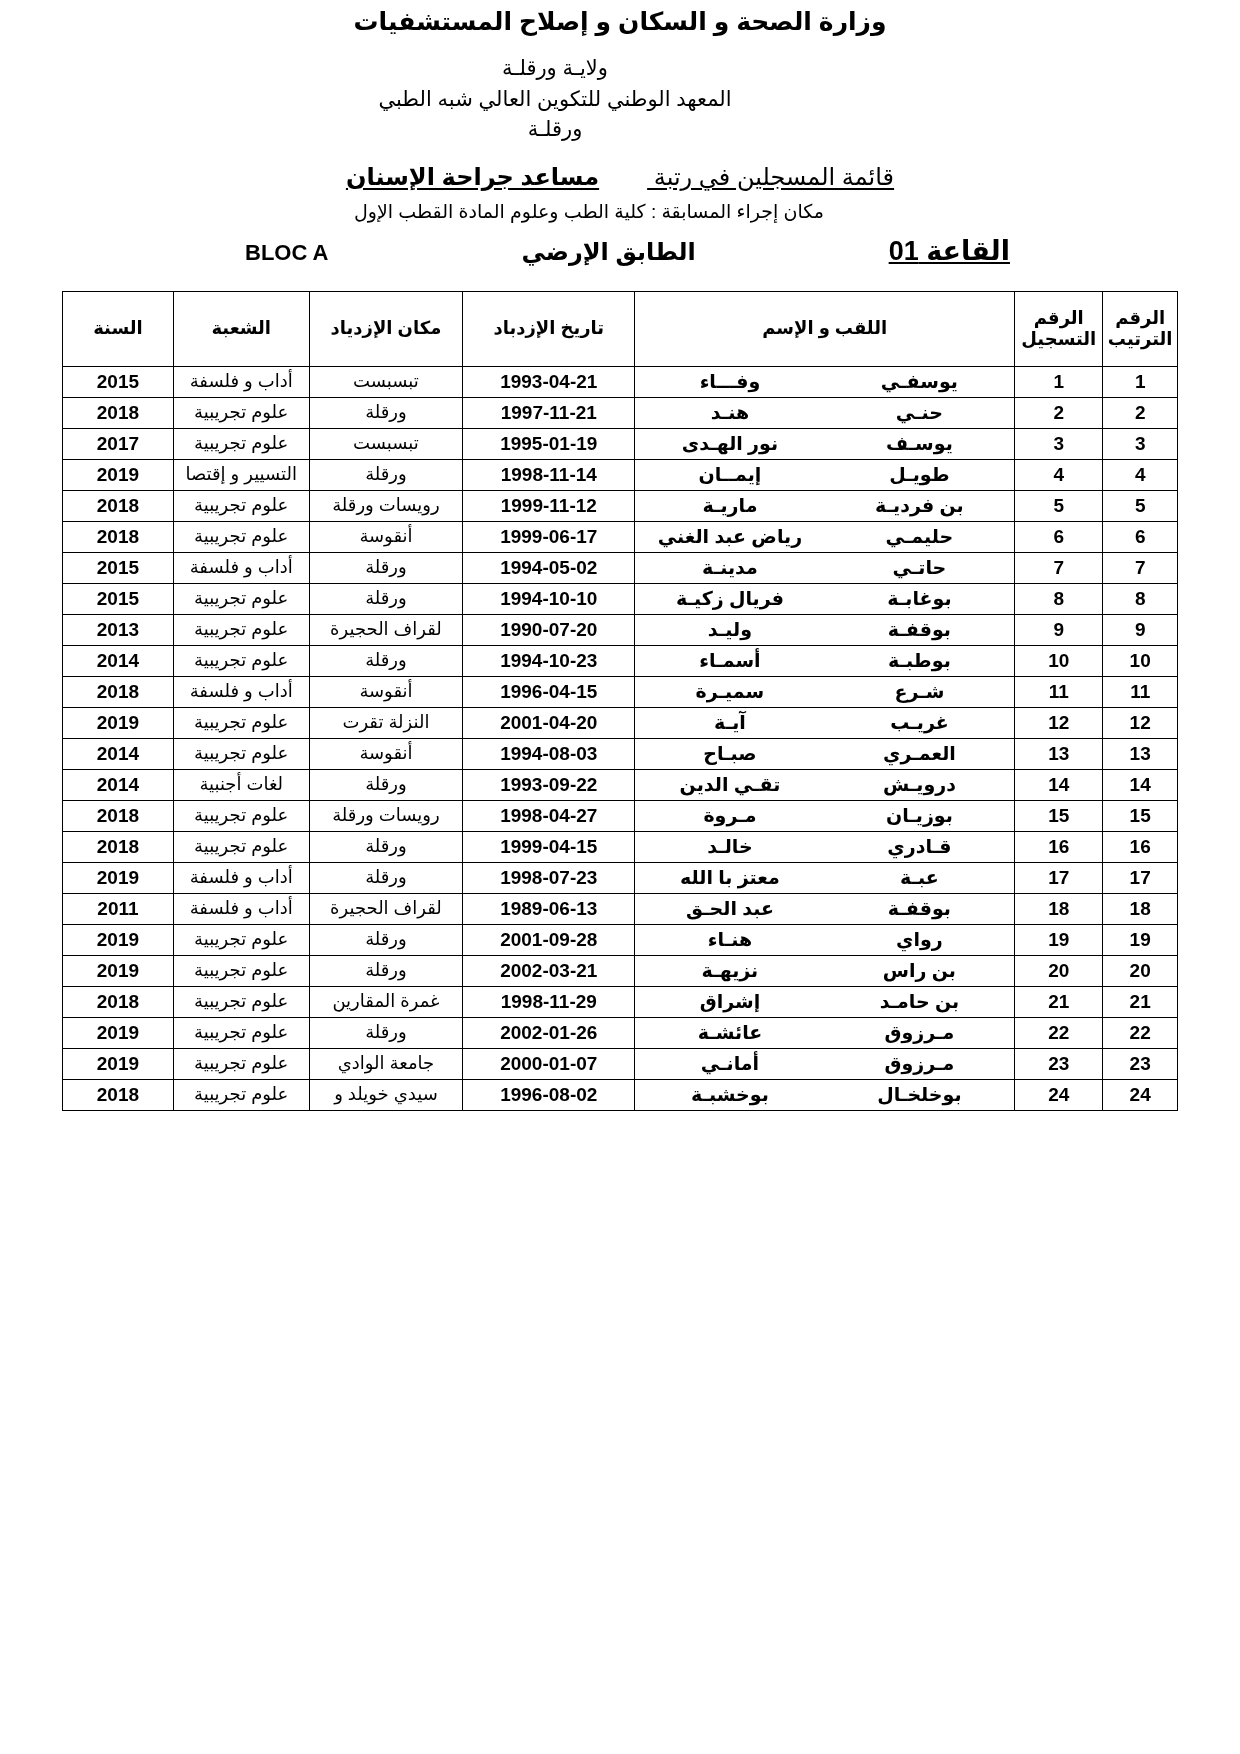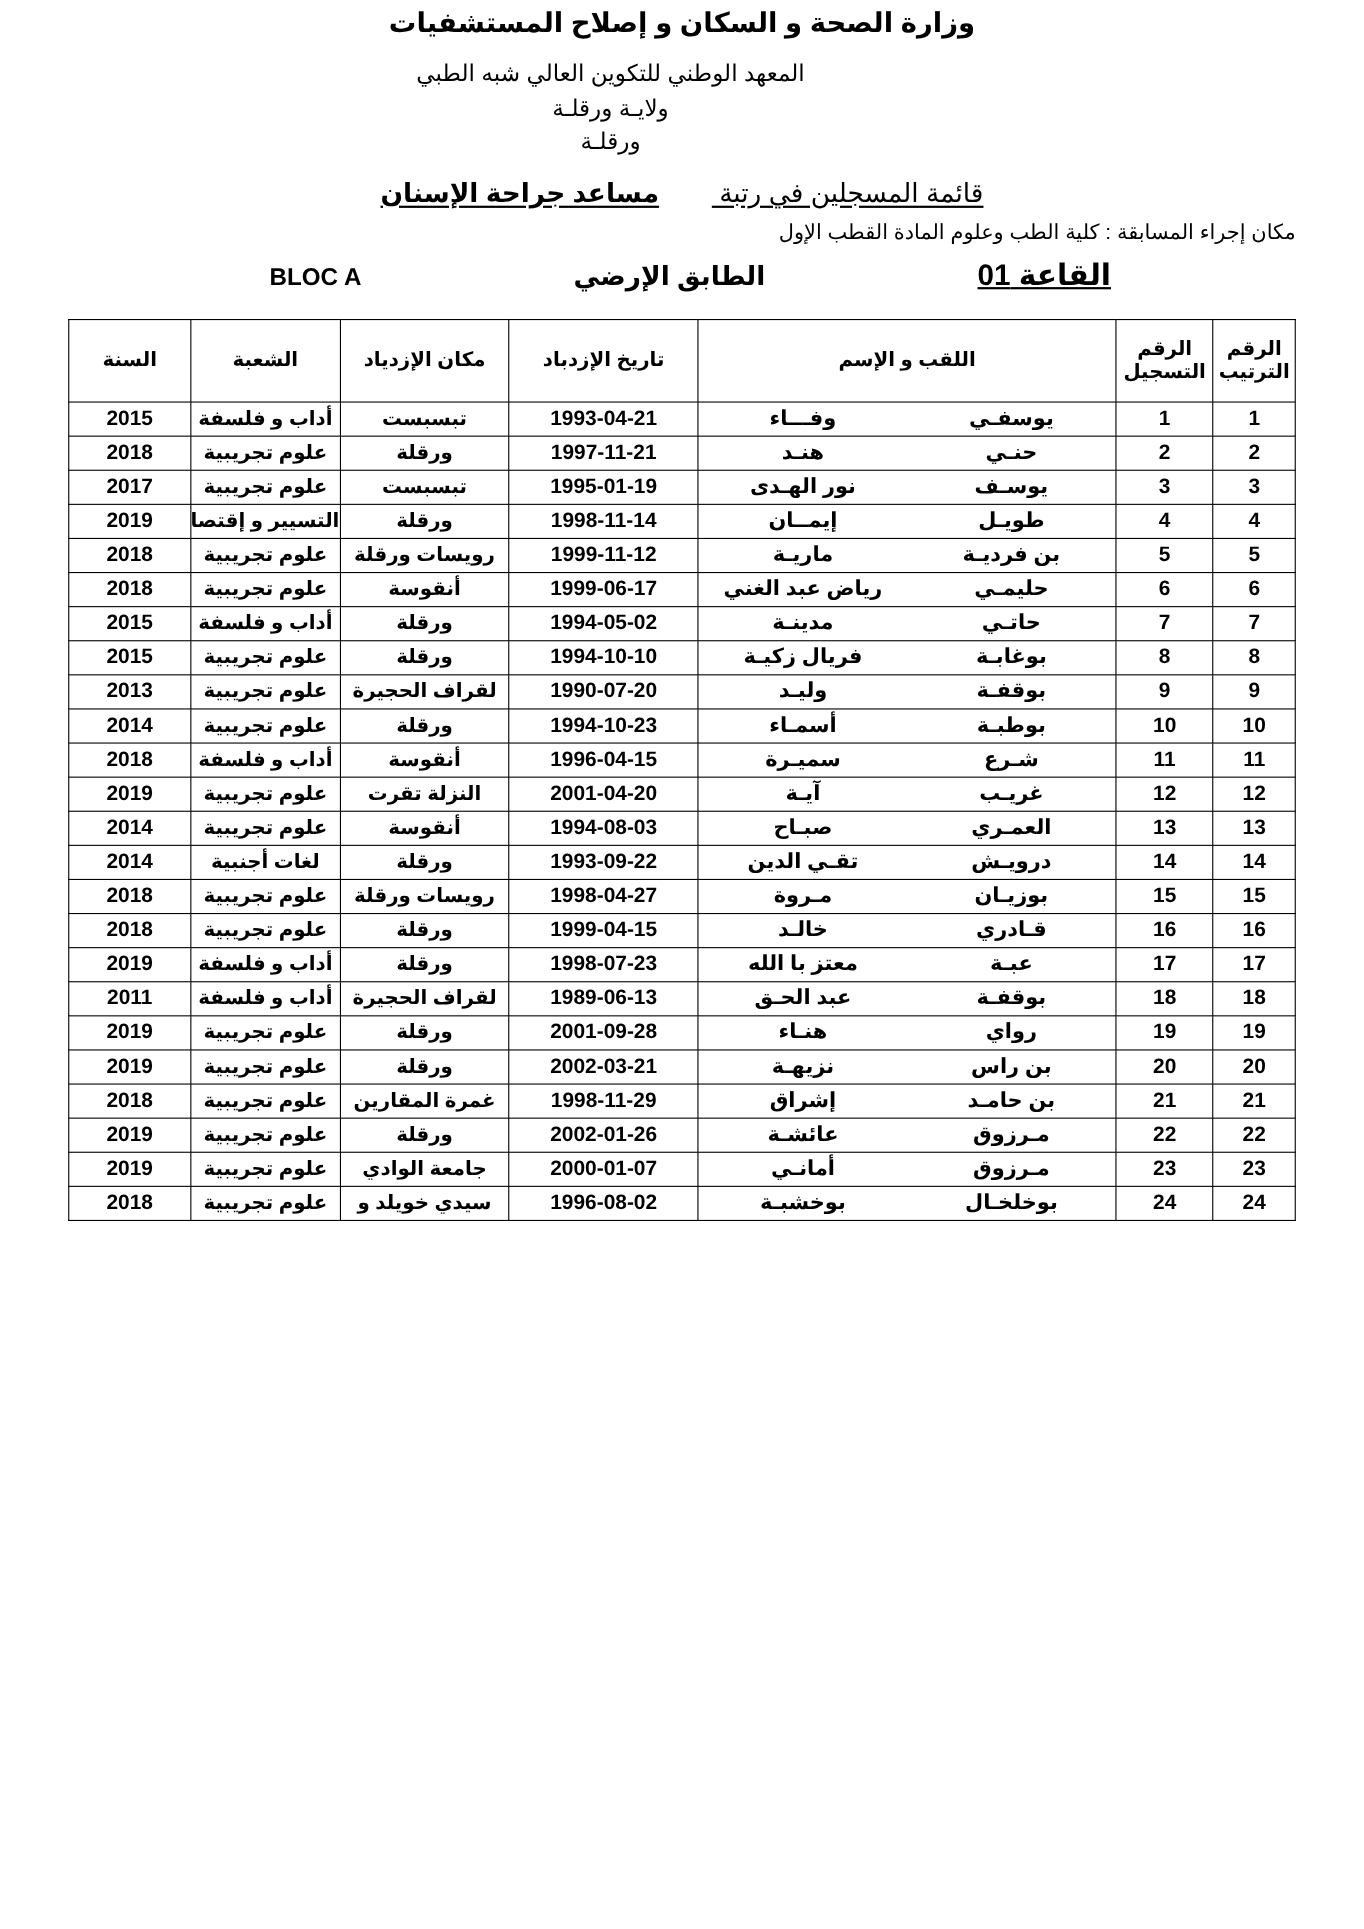--- a/index.html
+++ b/index.html
@@ -75,20 +75,21 @@
   }
   .title-session {
     font-size: 25px;
     font-weight: bold;
     margin-top: 7px;
     line-height: 1.3;
   }
 
   .venue-line {
     direction: rtl;
+    text-align: center;
     font-size: 19px;
     margin-top: 8px;
     padding-right: 62px;
   }
 
   .room-row {
     display: flex;
     flex-direction: row;
     align-items: baseline;
     justify-content: space-between;
@@ -142,21 +143,21 @@
     font-size: 19px;
     text-align: center;
   }
   table.reg td.date {
     font-weight: bold;
     font-size: 19px;
     direction: ltr;
   }
   table.reg td.place,
   table.reg td.branch {
-    font-weight: bold;
+    font-weight: normal;
     font-size: 18px;
   }
   table.reg td.year {
     font-weight: bold;
     font-size: 19px;
     direction: ltr;
   }
 
   
   .name-split {
@@ -182,22 +183,22 @@
 </head>
 <body>
 
 <div class="page">
 
   <div class="hdr">
     <div class="hdr-line2">وزارة الصحة و السكان و إصلاح المستشفيات</div>
   </div>
 
   <div class="inst-block">
+    <div class="inst-line">ولايـة ورقلـة</div>
     <div class="inst-line">المعهد الوطني للتكوين العالي شبه الطبي</div>
-    <div class="inst-line">ولايـة ورقلـة</div>
     <div class="inst-line">ورقلـة</div>
   </div>
 
   <div class="title-block">
     <div class="title-main"><span class="lead">قائمة المسجلين في رتبة </span><span class="rank">مساعد جراحة الإسنان</span></div>
   </div>
 
   <div class="venue-line">مكان إجراء المسابقة : كلية الطب وعلوم المادة القطب الإول</div>
 
   <div class="room-row">

